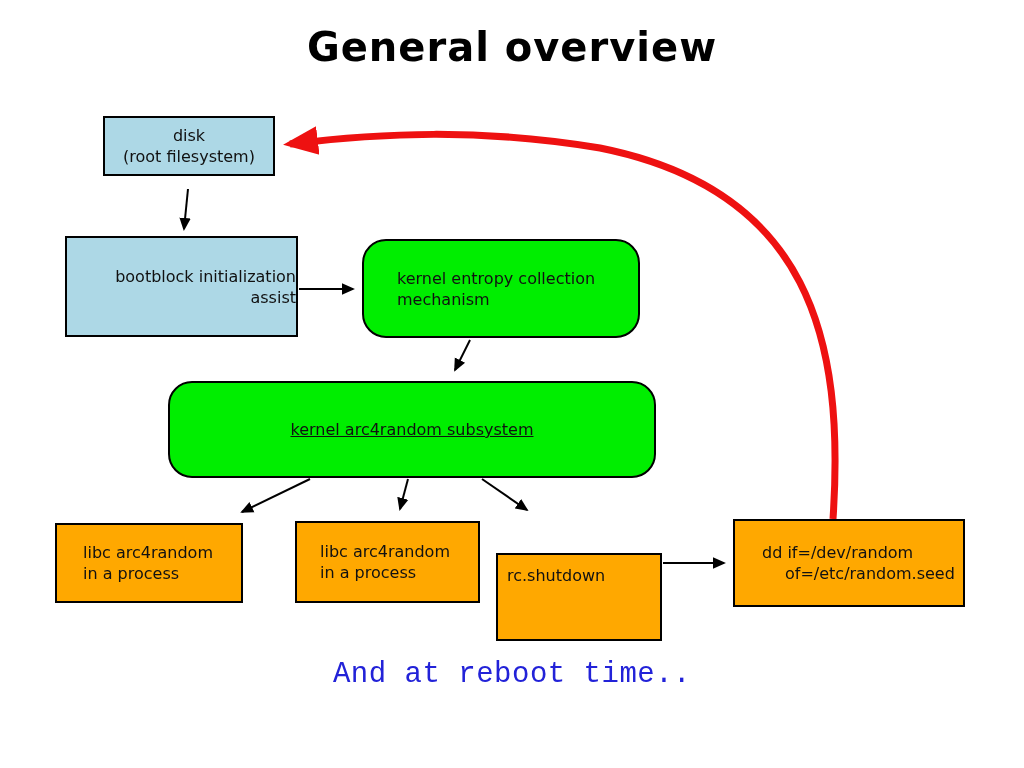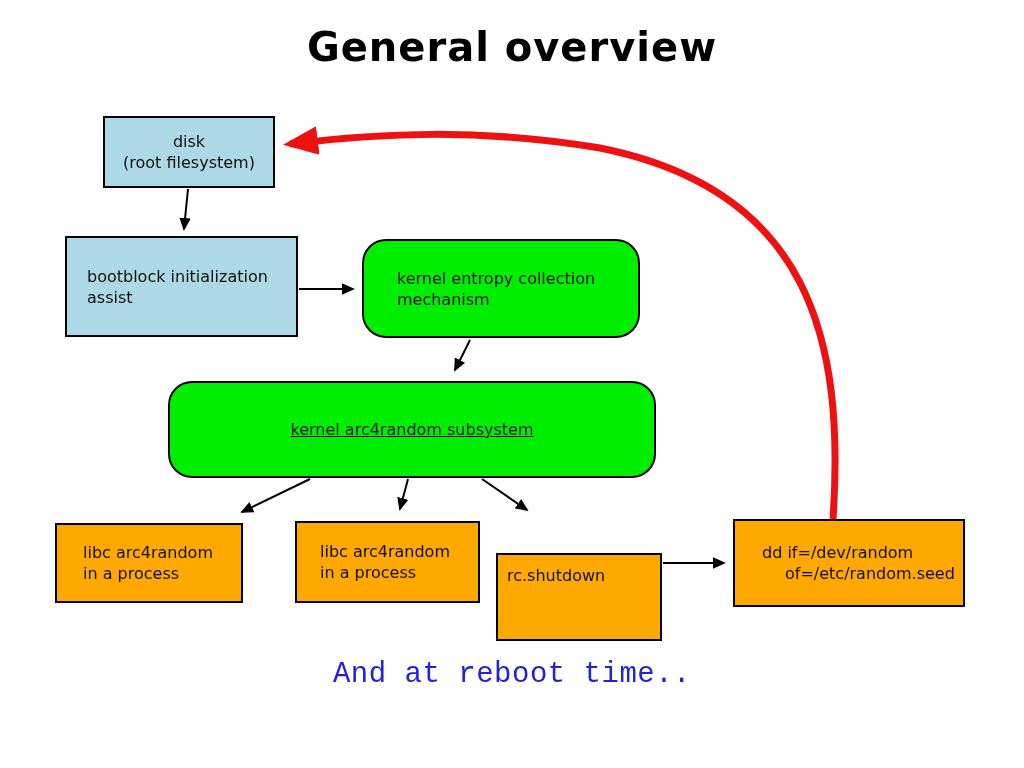--- a/index.html
+++ b/index.html
@@ -56,27 +56,27 @@
 
   .node {
     position: absolute;
     border: 2px solid var(--border);
     font-size: 16px;
     line-height: 21px;
     display: flex;
     flex-direction: column;
     justify-content: center;
   }
-  .node.blue   { background: var(--box-blue); }
+  .node.blue   { background: var(--box-blue); align-items: flex-end; }
   .node.green  { background: var(--box-green); border-radius: 24px; }
   .node.orange { background: var(--box-orange); }
   .node.centered { text-align: center; align-items: center; }
   .node.top-align { justify-content: flex-start; margin-top: 33px; }
 
-  #node-disk        { left: 103px; top: 116px; width: 172px; height: 72px; }
+  #node-disk        { left: 103px; top: 116px; width: 172px; height: 60px; }
   #node-bootblock   { left:  65px; top: 236px; width: 233px; height: 101px; padding-left: 20px; }
   #node-entropy     { left: 362px; top: 239px; width: 278px; height:  99px; padding-left: 33px; }
   #node-arc4        { left: 168px; top: 381px; width: 488px; height:  97px; text-decoration: underline; }
   #node-libc1       { left:  55px; top: 523px; width: 188px; height:  80px; padding-left: 26px; }
   #node-libc2       { left: 295px; top: 521px; width: 185px; height:  82px; padding-left: 23px; }
   #node-rcshutdown  { left: 496px; top: 520px; width: 166px; height:  88px; padding-left: 9px; padding-top: 10px; }
   #node-dd          { left: 733px; top: 519px; width: 232px; height:  88px; padding-left: 27px; }
   #node-dd .indent  { padding-left: 23px; }
 </style>
 </head>

